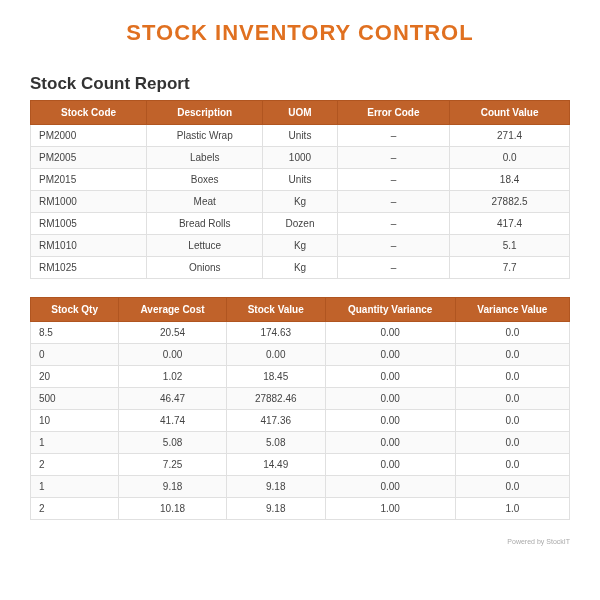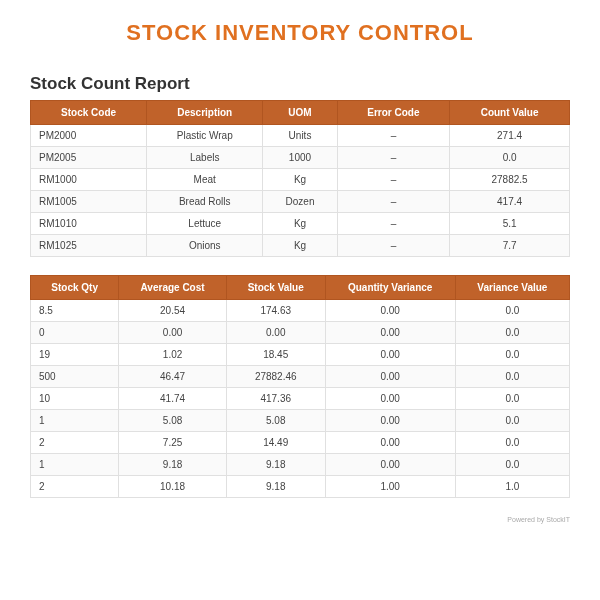--- a/index.html
+++ b/index.html
@@ -88,20 +88,27 @@
         <td>271.4</td>
       </tr>
       <tr>
         <td>PM2005</td>
         <td>Labels</td>
         <td>1000</td>
         <td>–</td>
         <td>0.0</td>
       </tr>
       <tr>
+        <td>PM2015</td>
+        <td>Boxes</td>
+        <td>Units</td>
+        <td>–</td>
+        <td>18.4</td>
+      </tr>
+      <tr>
         <td>RM1000</td>
         <td>Meat</td>
         <td>Kg</td>
         <td>–</td>
         <td>27882.5</td>
       </tr>
       <tr>
         <td>RM1005</td>
         <td>Bread Rolls</td>
         <td>Dozen</td>
@@ -144,21 +151,21 @@
         <td>0.0</td>
       </tr>
       <tr>
         <td>0</td>
         <td>0.00</td>
         <td>0.00</td>
         <td>0.00</td>
         <td>0.0</td>
       </tr>
       <tr>
-        <td>19</td>
+        <td>20</td>
         <td>1.02</td>
         <td>18.45</td>
         <td>0.00</td>
         <td>0.0</td>
       </tr>
       <tr>
         <td>500</td>
         <td>46.47</td>
         <td>27882.46</td>
         <td>0.00</td>

